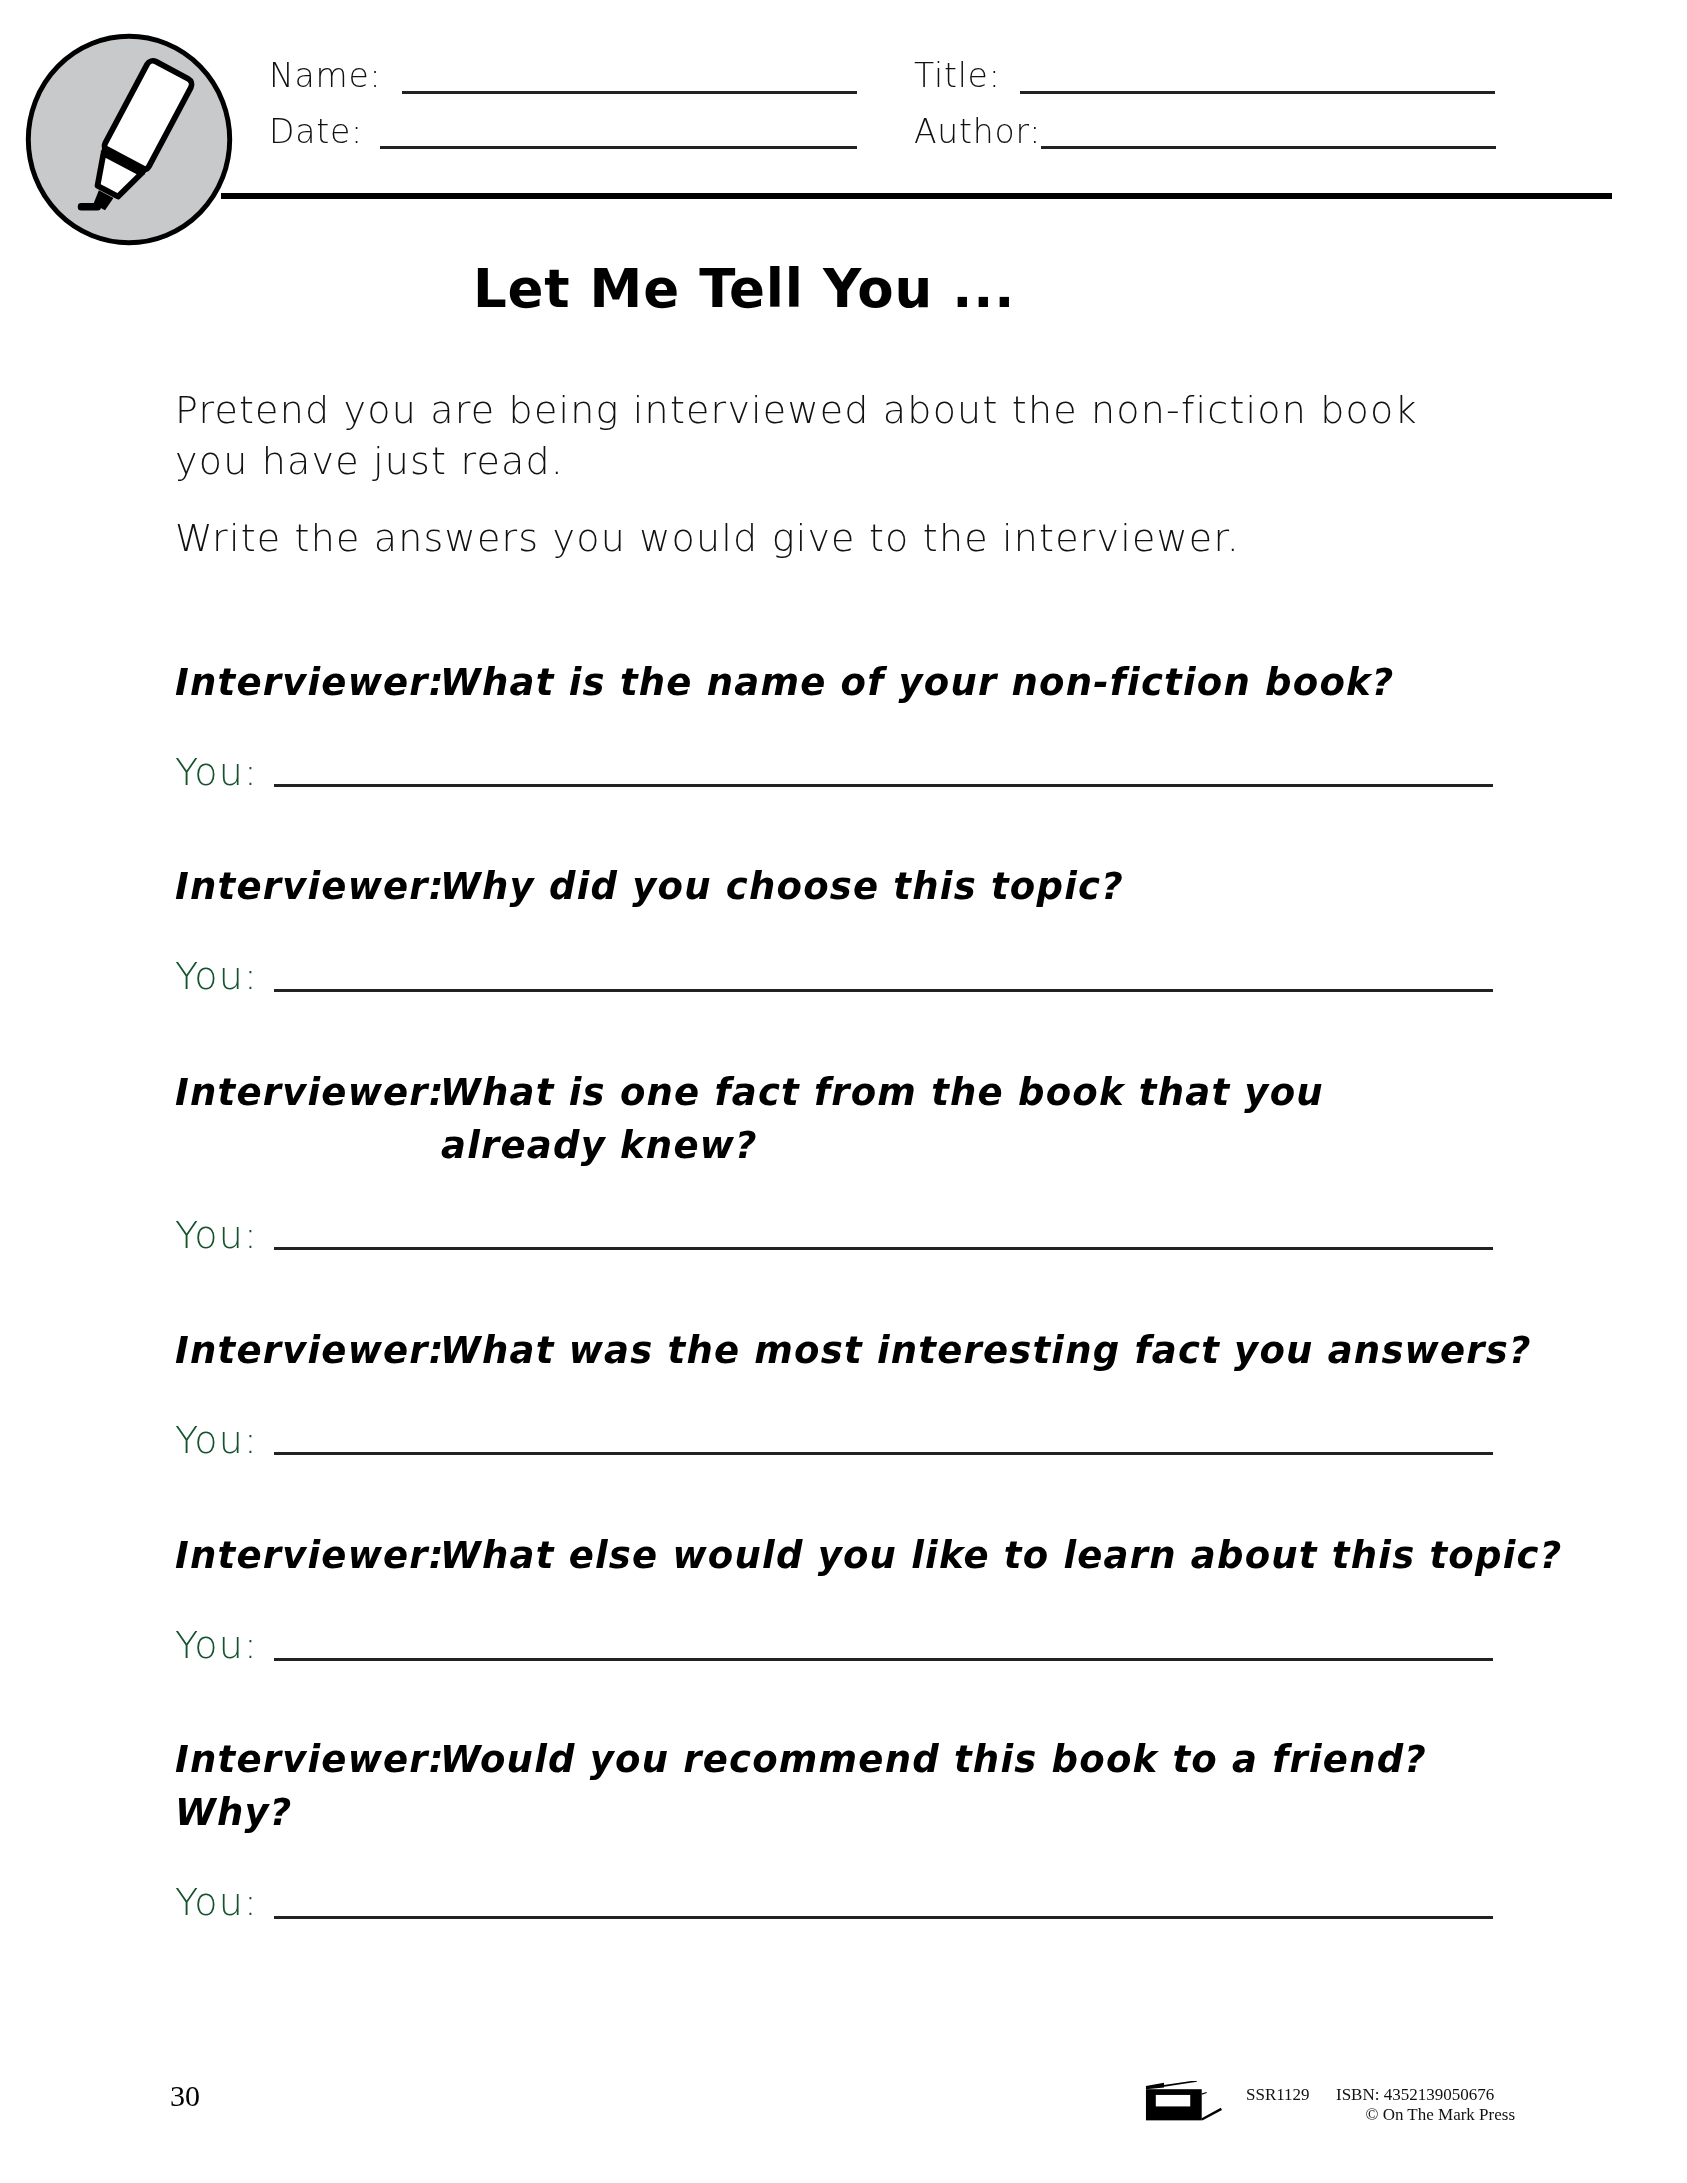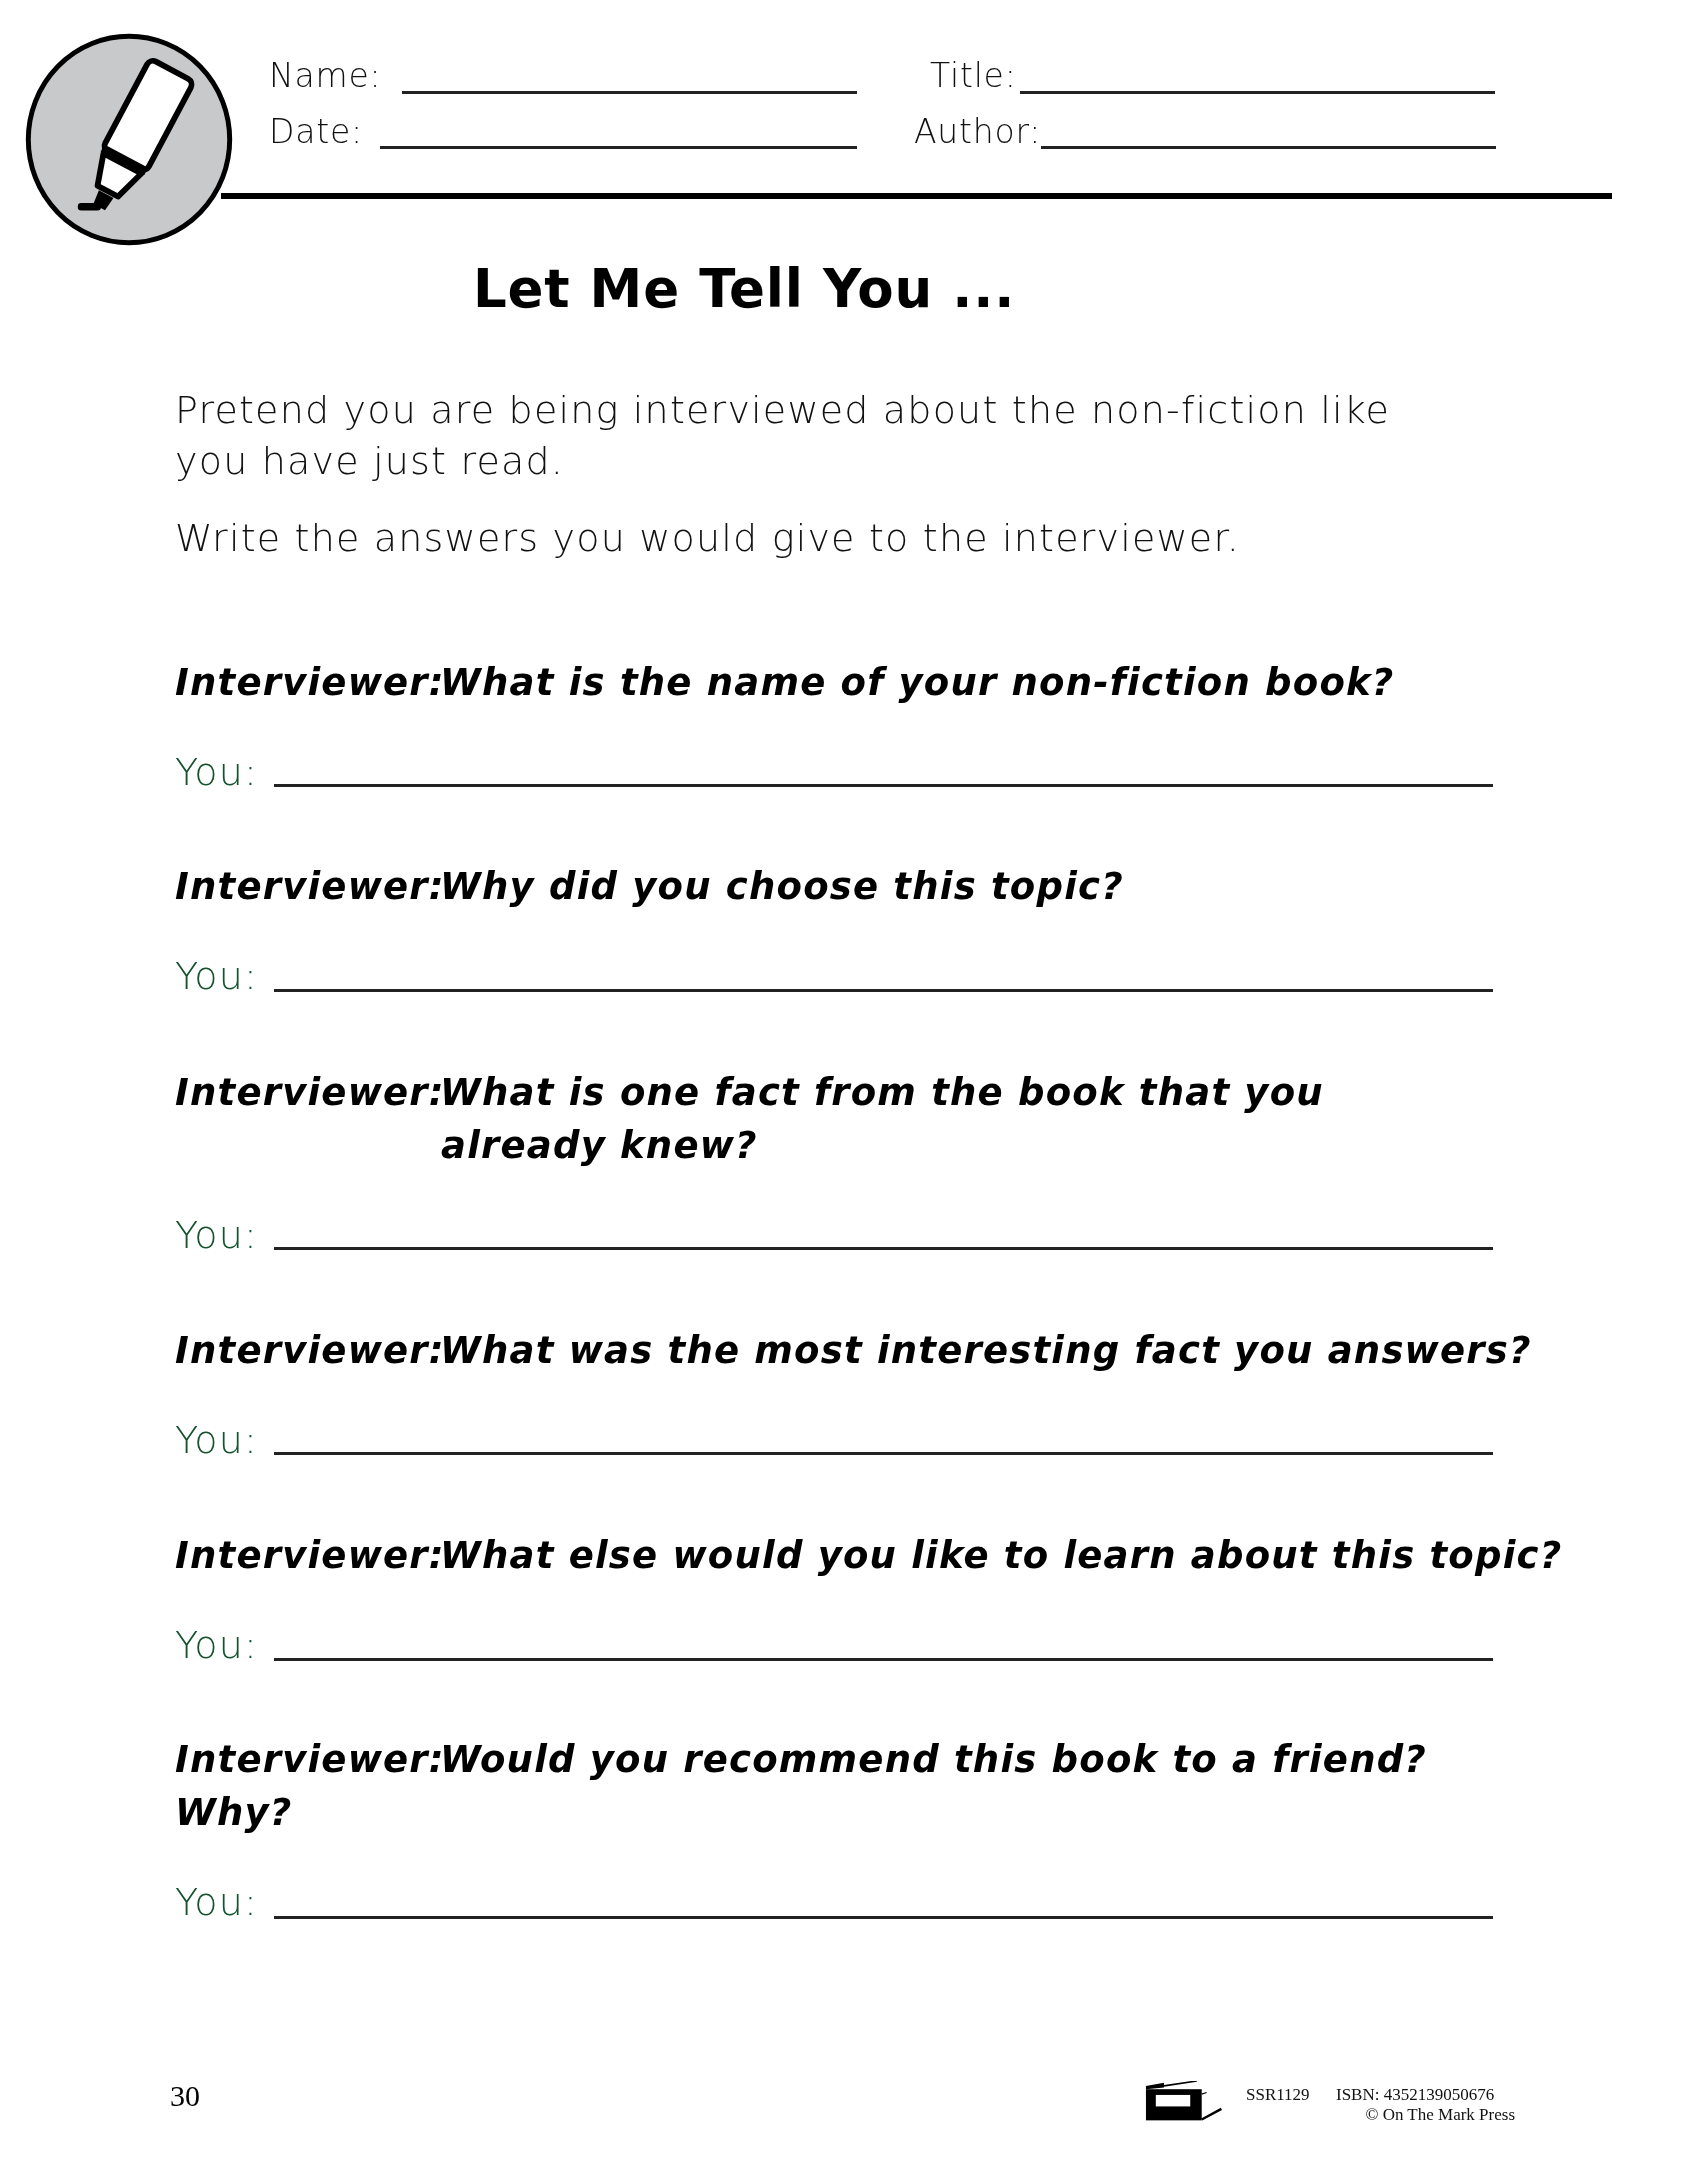--- a/index.html
+++ b/index.html
@@ -36,29 +36,29 @@
 </svg>
 
 <div class="abs header-rule"></div>
 
 <div class="abs hdr-label" style="left:269px; top:59px;">Name:</div>
 <div class="abs hdr-line" style="left:402px; top:91px; width:455px;"></div>
 
 <div class="abs hdr-label" style="left:269px; top:115px;">Date:</div>
 <div class="abs hdr-line" style="left:380px; top:146px; width:477px;"></div>
 
-<div class="abs hdr-label" style="left:914px; top:59px;margin-left:16px;">Title:</div>
+<div class="abs hdr-label" style="left:914px; top:59px;">Title:</div>
 <div class="abs hdr-line" style="left:1020px; top:91px; width:475px;"></div>
 
 <div class="abs hdr-label" style="left:914px; top:115px;">Author:</div>
 <div class="abs hdr-line" style="left:1041px; top:146px; width:455px;"></div>
 
 <div class="abs title">Let Me Tell You ...</div>
 
-<div class="abs para" style="top:391px;">Pretend you are being interviewed about the non-fiction like</div>
+<div class="abs para" style="top:391px;">Pretend you are being interviewed about the non-fiction book</div>
 <div class="abs para" style="top:442px;">you have just read.</div>
 <div class="abs para" style="top:519px;">Write the answers you would give to the interviewer.</div>
 
 <div class="abs q" style="top:664px;">
   <span class="qlabel">Interviewer:</span><span>What is the name of your non-fiction book?</span>
 </div>
 <div class="abs you" style="top:753px;">You:</div>
 <div class="abs answer-line" style="top:784px;"></div>
 
 <div class="abs q" style="top:868px;">

